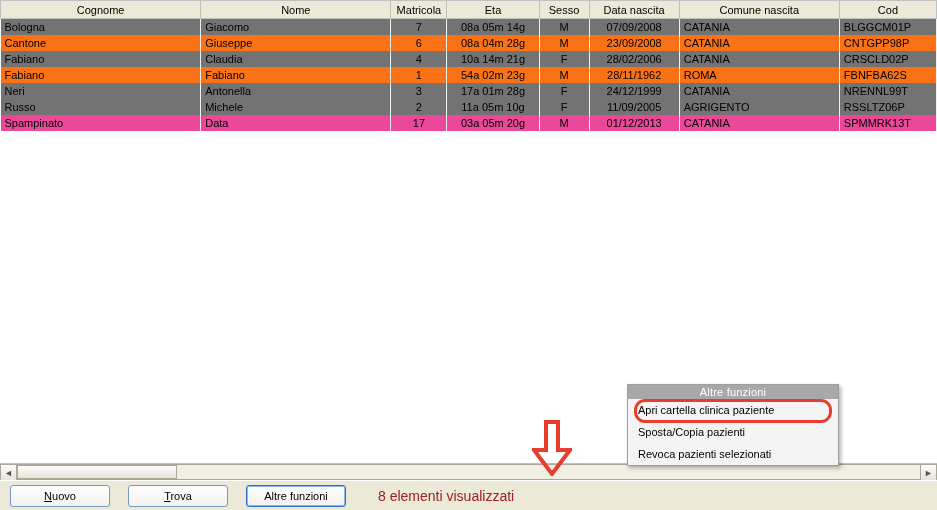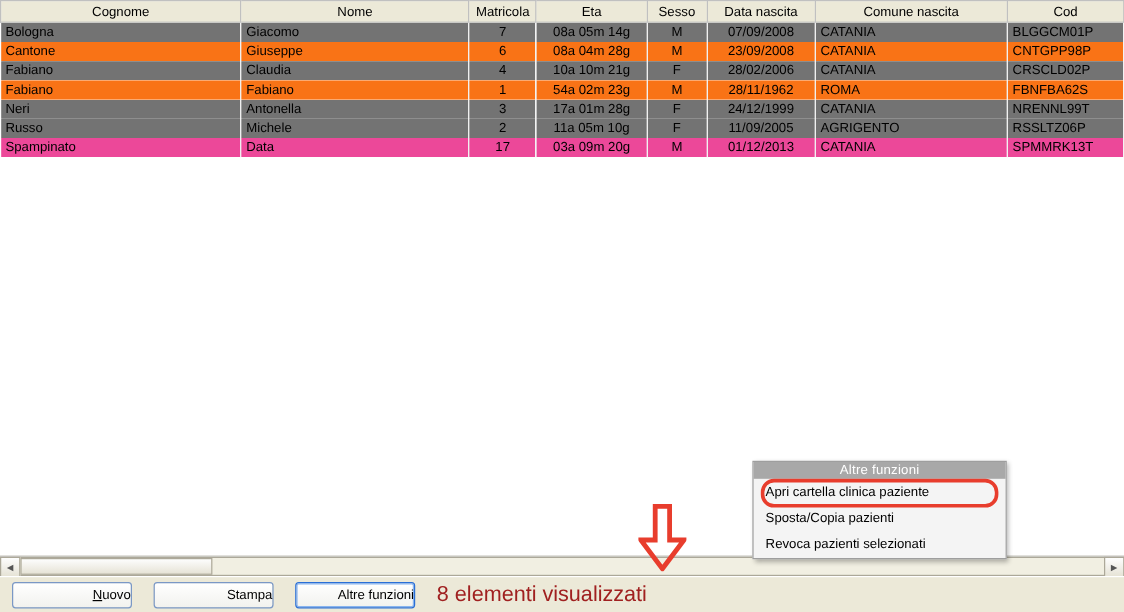--- a/index.html
+++ b/index.html
@@ -87,32 +87,33 @@
     align-items: center;
     padding: 0 10px;
     gap: 18px;
   }
   .btn {
     min-width: 100px;
     height: 22px;
     border: 1px solid #7a98c6;
     border-radius: 3px;
     background: linear-gradient(#ffffff,#f2f2ee);
-    text-align: right;
+    text-align: center;
     line-height: 20px;
     color: #000;
     cursor: default;
   }
   .btn.focus {
     border: 1px solid #2a6fd6;
     box-shadow: 0 0 0 1px #88b4ee inset;
   }
   .status {
     color: #a02020;
-    font-size: 18px;
+    font-size: 14px;
+    margin-left: 14px;
   }
 
   .popup {
     position: absolute;
     left: 627px;
     top: 384px;
     width: 212px;
     background: #f4f4f4;
     border: 1px solid #9e9e9e;
     box-shadow: 2px 2px 4px rgba(0,0,0,.3);
@@ -198,21 +199,21 @@
         <td class="col-center">08a 04m 28g</td>
         <td class="col-center">M</td>
         <td class="col-center">23/09/2008</td>
         <td>CATANIA</td>
         <td>CNTGPP98P</td>
       </tr>
       <tr class="even">
         <td>Fabiano</td>
         <td>Claudia</td>
         <td class="col-center">4</td>
-        <td class="col-center">10a 10m 21g</td>
+        <td class="col-center">10a 14m 21g</td>
         <td class="col-center">F</td>
         <td class="col-center">28/02/2006</td>
         <td>CATANIA</td>
         <td>CRSCLD02P</td>
       </tr>
       <tr class="odd">
         <td>Fabiano</td>
         <td>Fabiano</td>
         <td class="col-center">1</td>
         <td class="col-center">54a 02m 23g</td>
@@ -238,40 +239,40 @@
         <td class="col-center">11a 05m 10g</td>
         <td class="col-center">F</td>
         <td class="col-center">11/09/2005</td>
         <td>AGRIGENTO</td>
         <td>RSSLTZ06P</td>
       </tr>
       <tr class="sel">
         <td>Spampinato</td>
         <td>Data</td>
         <td class="col-center">17</td>
-        <td class="col-center">03a 09m 20g</td>
+        <td class="col-center">03a 05m 20g</td>
         <td class="col-center">M</td>
         <td class="col-center">01/12/2013</td>
         <td>CATANIA</td>
         <td>SPMMRK13T</td>
       </tr>
     </tbody>
 </table>
 
 <div class="scroll-h">
   <div class="scroll-btn">◄</div>
   <div class="scroll-track">
     <div class="scroll-thumb"></div>
   </div>
   <div class="scroll-btn">►</div>
 </div>
 
 <div class="toolbar">
   <div class="btn"><u>N</u><span>uovo</span></div>
-  <div class="btn">Stampa</div>
+  <div class="btn"><u>T</u><span>rova</span></div>
   <div class="btn focus">Altre funzioni</div>
   <div class="status">8 elementi visualizzati</div>
 </div>
 
 <div class="popup">
   <div class="popup-title">Altre funzioni</div>
   <div class="popup-item">Apri cartella clinica paziente</div>
   <div class="popup-item">Sposta/Copia pazienti</div>
   <div class="popup-item">Revoca pazienti selezionati</div>
 </div>

